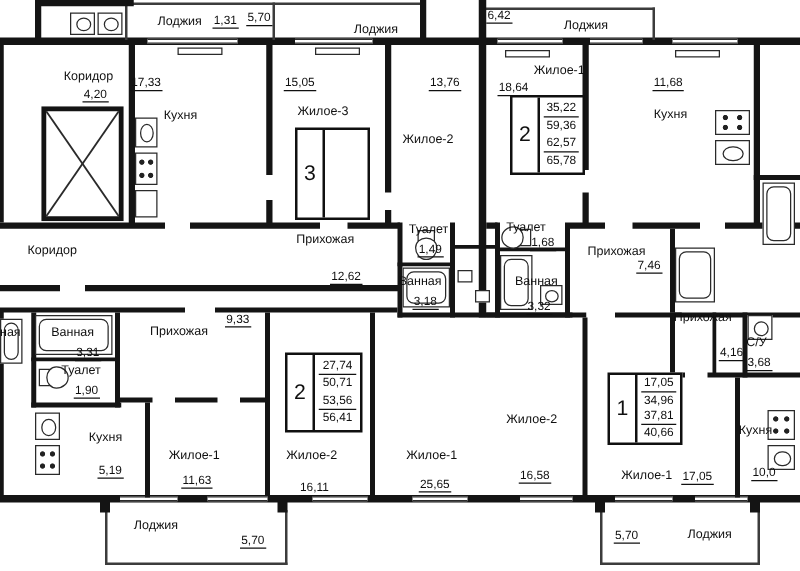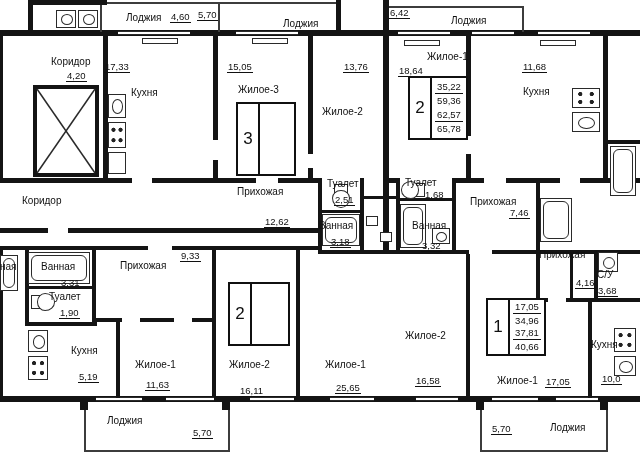--- a/index.html
+++ b/index.html
@@ -166,21 +166,21 @@
   <div class="fx toilet" style="left:34px;top:292px;transform:rotate(-90deg)"></div>
   <div class="fx tub" style="left:28px;top:252px;width:62px;height:32px"></div>
   <div class="fx tub" style="left:0;top:255px;width:18px;height:36px"></div>
   <div class="fx circ" style="left:28px;top:330px;width:20px;height:22px"></div>
   <div class="fx stove" style="left:28px;top:356px;width:20px;height:24px"></div>
   <div class="fx stove" style="left:614px;top:328px;width:22px;height:24px"></div>
   <div class="fx circ" style="left:614px;top:356px;width:22px;height:20px"></div>
   <div class="fx circ" style="left:598px;top:252px;width:20px;height:20px"></div>
 
   <div class="lbl" style="left:126px;top:12px"><span>Лоджия</span></div>
-  <div class="lbl" style="left:170px;top:11px"><span class="area">4,60</span></div>
+  <div class="lbl" style="left:170px;top:11px"><span class="area">1,31</span></div>
   <div class="lbl" style="left:197px;top:9px"><span class="area">5,70</span></div>
   <div class="lbl" style="left:283px;top:18px"><span>Лоджия</span></div>
   <div class="lbl" style="left:389px;top:7px"><span class="area">6,42</span></div>
   <div class="lbl" style="left:451px;top:15px"><span>Лоджия</span></div>
 
   <div class="lbl" style="left:51px;top:56px"><span>Коридор</span></div>
   <div class="lbl" style="left:66px;top:70px"><span class="area">4,20</span></div>
   <div class="lbl" style="left:104px;top:61px"><span class="area">17,33</span></div>
   <div class="lbl" style="left:131px;top:87px"><span>Кухня</span></div>
   <div class="lbl" style="left:227px;top:61px"><span class="area">15,05</span></div>
@@ -189,21 +189,21 @@
   <div class="lbl" style="left:322px;top:106px"><span>Жилое-2</span></div>
   <div class="lbl" style="left:427px;top:51px"><span>Жилое-1</span></div>
   <div class="lbl" style="left:398px;top:65px"><span class="area">18,64</span></div>
   <div class="lbl" style="left:522px;top:61px"><span class="area">11,68</span></div>
   <div class="lbl" style="left:523px;top:86px"><span>Кухня</span></div>
 
   <div class="lbl" style="left:22px;top:195px"><span>Коридор</span></div>
   <div class="lbl" style="left:237px;top:186px"><span>Прихожая</span></div>
   <div class="lbl" style="left:264px;top:216px"><span class="area">12,62</span></div>
   <div class="lbl" style="left:327px;top:178px"><span>Туалет</span></div>
-  <div class="lbl" style="left:334px;top:194px"><span class="area">2,51</span></div>
+  <div class="lbl" style="left:334px;top:194px"><span class="area">1,49</span></div>
   <div class="lbl" style="left:319px;top:220px"><span>Ванная</span></div>
   <div class="lbl" style="left:330px;top:236px"><span class="area">3,18</span></div>
   <div class="lbl" style="left:405px;top:177px"><span>Туалет</span></div>
   <div class="lbl" style="left:424px;top:189px"><span class="area">1,68</span></div>
   <div class="lbl" style="left:412px;top:220px"><span>Ванная</span></div>
   <div class="lbl" style="left:421px;top:240px"><span class="area">3,32</span></div>
   <div class="lbl" style="left:470px;top:196px"><span>Прихожая</span></div>
   <div class="lbl" style="left:509px;top:207px"><span class="area">7,46</span></div>
 
   <div class="lbl" style="left:180px;top:250px"><span class="area">9,33</span></div>
@@ -247,20 +247,26 @@
     <div class="stamp-vals">
       <div class="sv u">35,22</div>
       <div class="sv">59,36</div>
       <div class="sv u">62,57</div>
       <div class="sv">65,78</div>
     </div>
   </div>
 
   <div class="stamp" style="left:228px;top:282px;width:62px;height:64px">
     <div class="stamp-num">2</div>
+    <div class="stamp-vals">
+      <div class="sv u">27,74</div>
+      <div class="sv">50,71</div>
+      <div class="sv u">53,56</div>
+      <div class="sv">56,41</div>
+    </div>
   </div>
 
   <div class="stamp" style="left:486px;top:298px;width:60px;height:58px">
     <div class="stamp-num">1</div>
     <div class="stamp-vals">
       <div class="sv u">17,05</div>
       <div class="sv">34,96</div>
       <div class="sv u">37,81</div>
       <div class="sv">40,66</div>
     </div>

